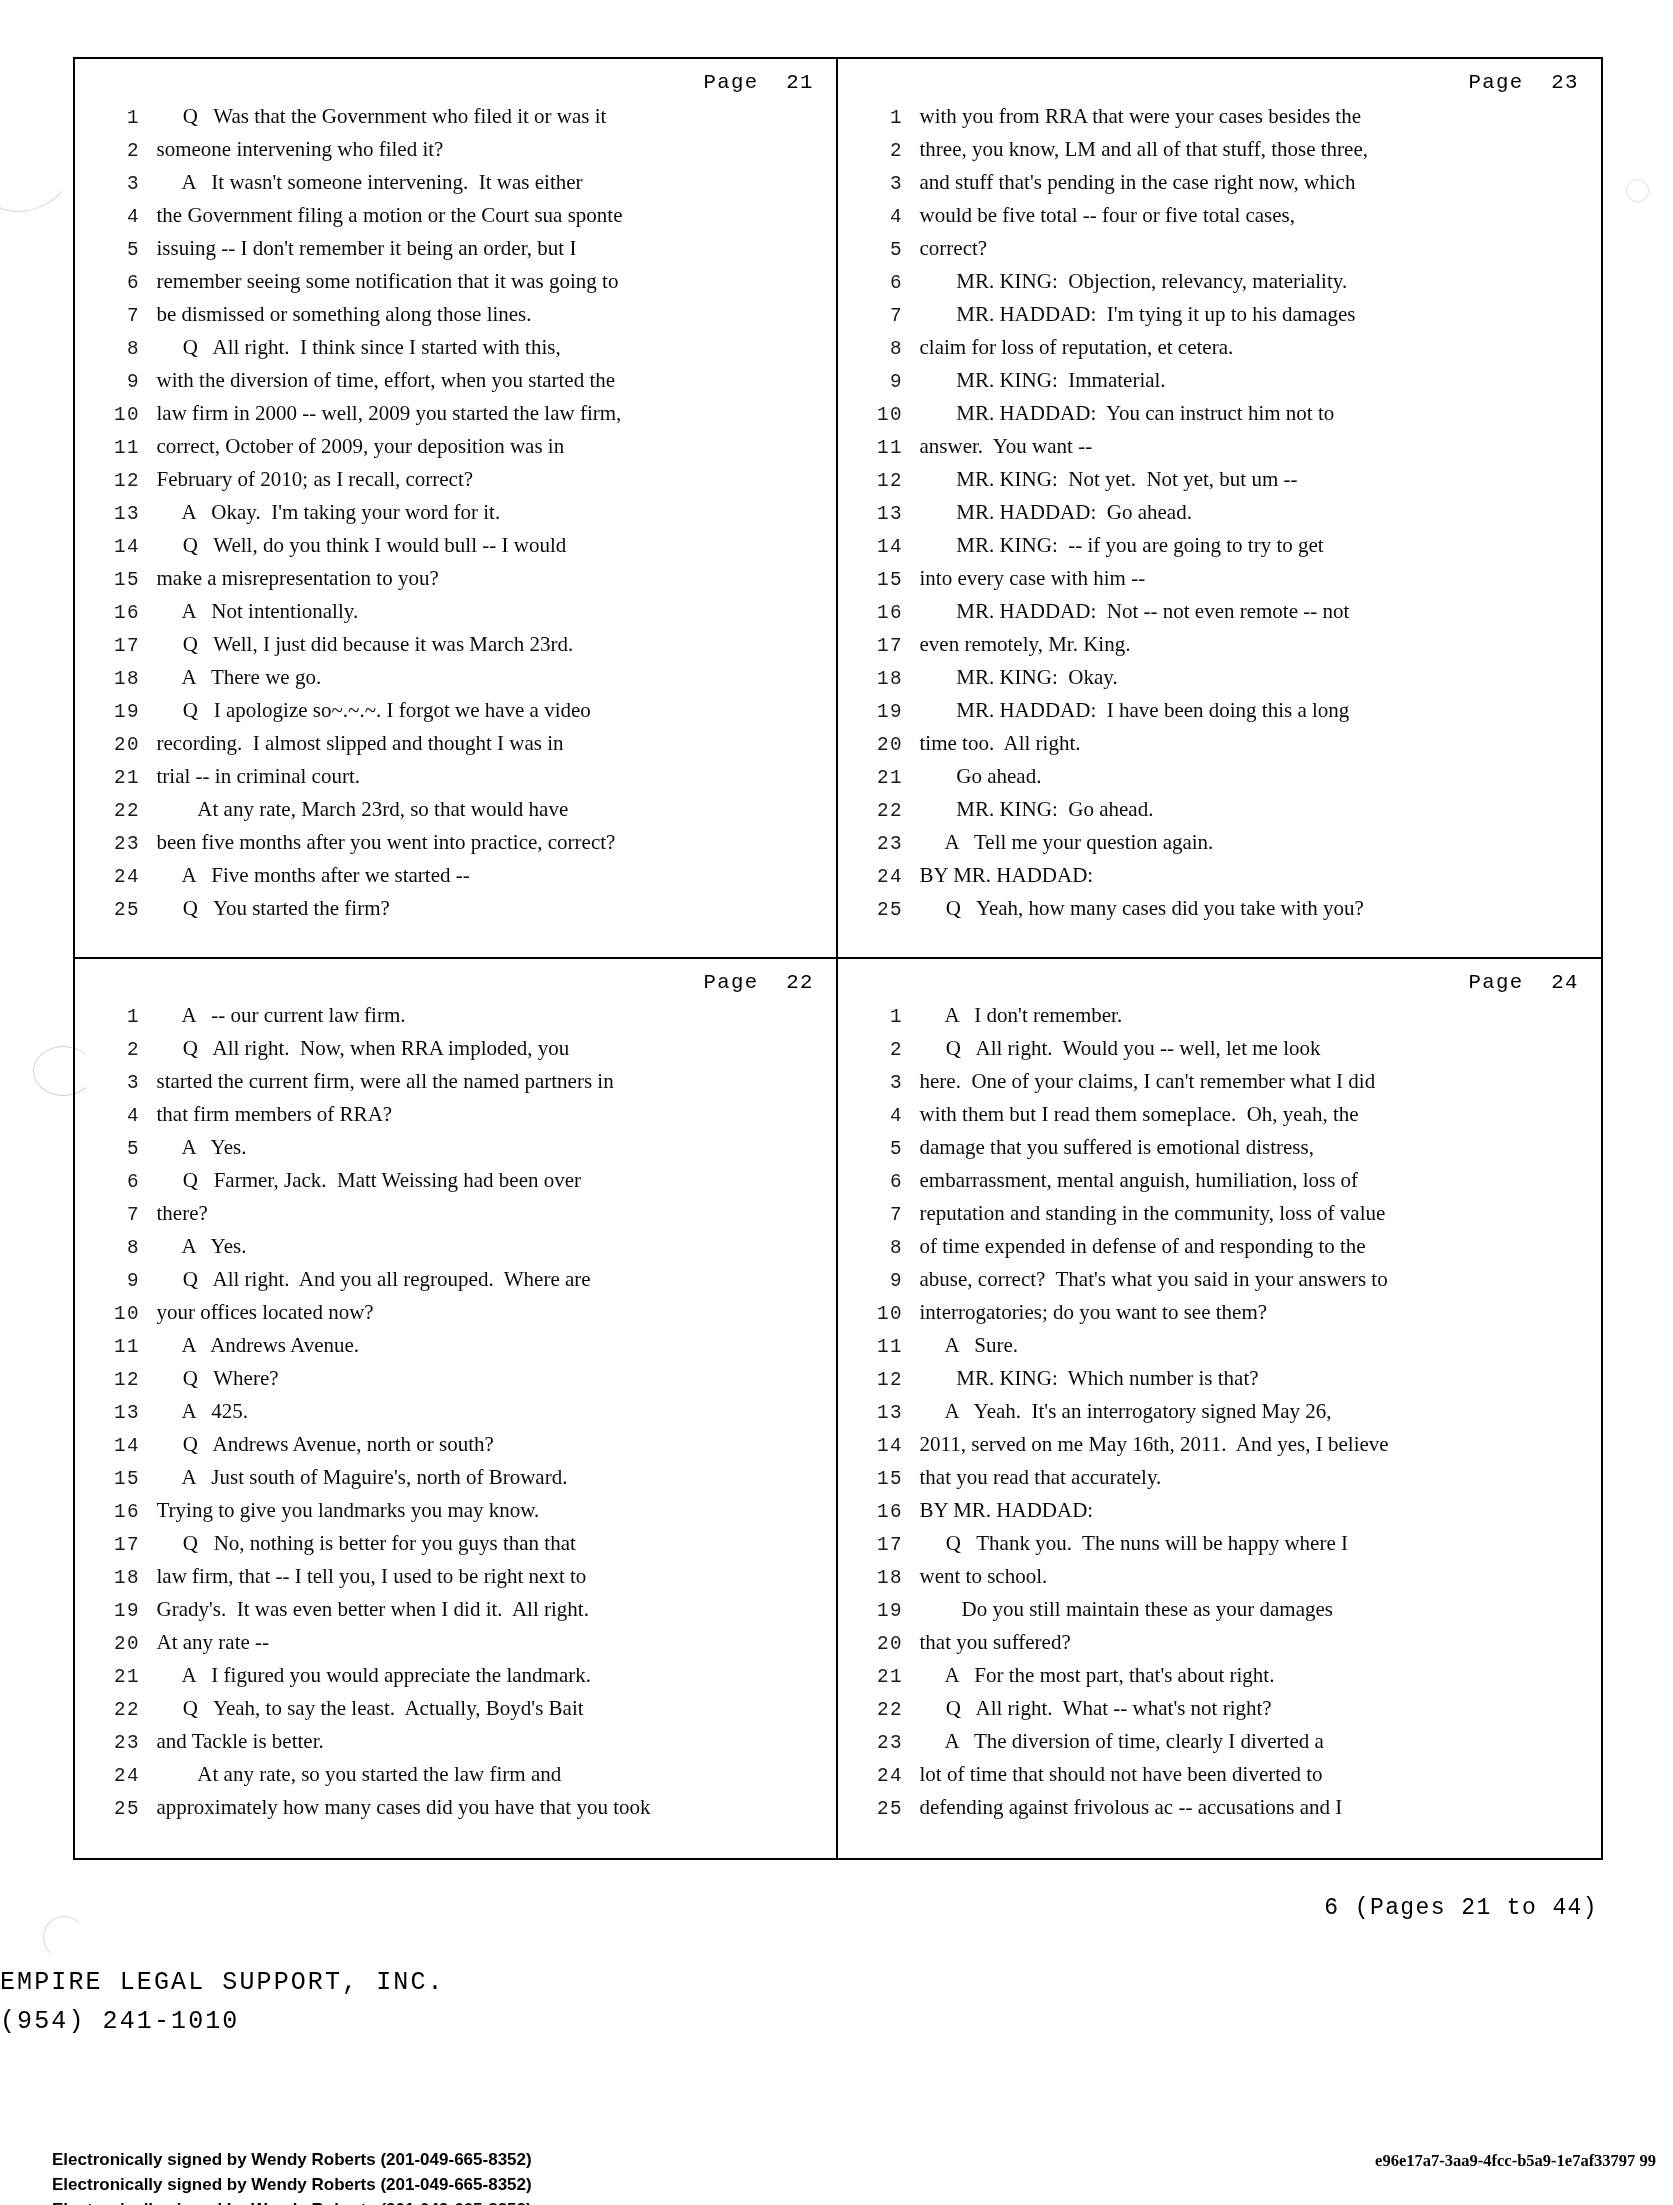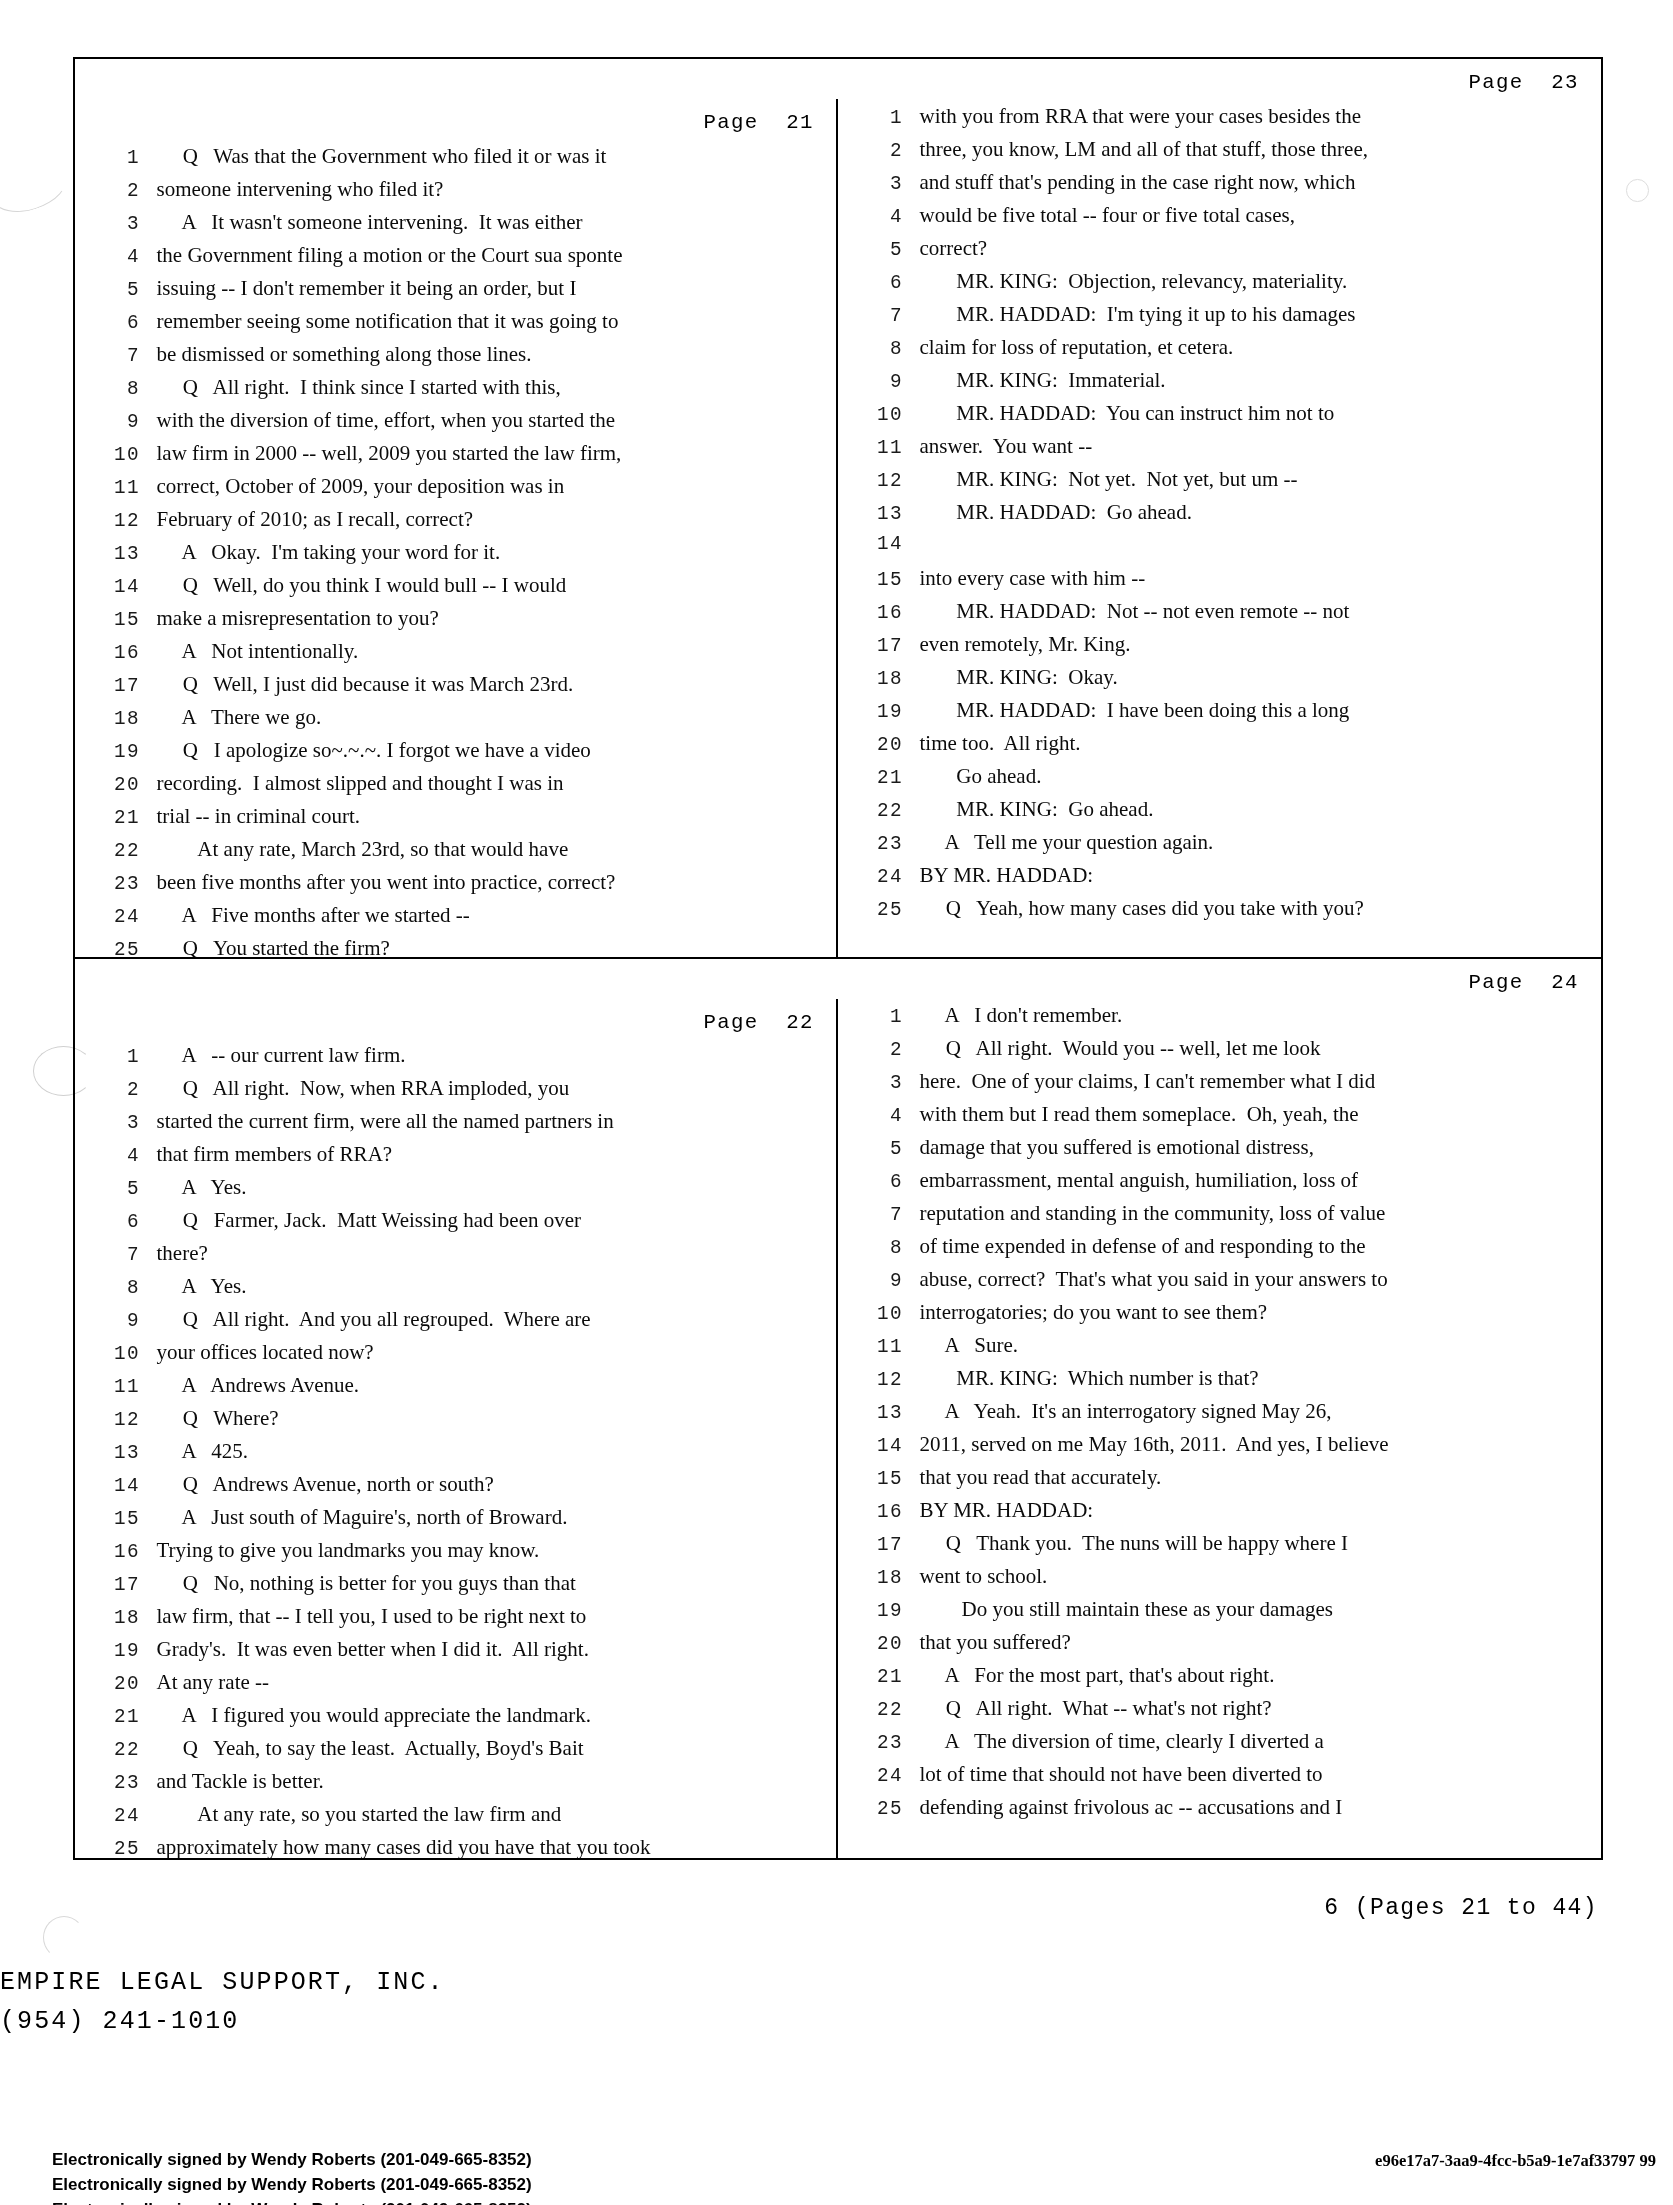--- a/index.html
+++ b/index.html
@@ -33,21 +33,21 @@
     display: grid;
     grid-template-columns: 1fr 1fr;
     grid-template-rows: 1fr 1fr;
   }
   .cell {
     position: relative;
     box-sizing: border-box;
     padding: 12.4px 18px 6.9px 18px;
     overflow: hidden;
   }
-  .cell.col-left { border-right: 2.1px solid #000; margin-top: 40px; }
+  .cell.col-left { border-right: 2.1px solid #000; }
   .cell.row-top { border-bottom: 2.1px solid #000; }
 
   .page-label {
     text-align: right;
     font-family: "Liberation Mono", monospace;
     font-size: 20.7px;
     letter-spacing: 1.4px;
     margin: 0 4.1px 9.6px 0;
     white-space: pre;
   }
@@ -307,20 +307,21 @@
         <div class="line">
             <span class="lnum">12</span>
             <span class="ltext">       MR. KING:  Not yet.  Not yet, but um --</span>
           </div>
         <div class="line">
             <span class="lnum">13</span>
             <span class="ltext">       MR. HADDAD:  Go ahead.</span>
           </div>
         <div class="line">
             <span class="lnum">14</span>
+            <span class="ltext">       MR. KING:  -- if you are going to try to get</span>
           </div>
         <div class="line">
             <span class="lnum">15</span>
             <span class="ltext">into every case with him --</span>
           </div>
         <div class="line">
             <span class="lnum">16</span>
             <span class="ltext">       MR. HADDAD:  Not -- not even remote -- not</span>
           </div>
         <div class="line">

